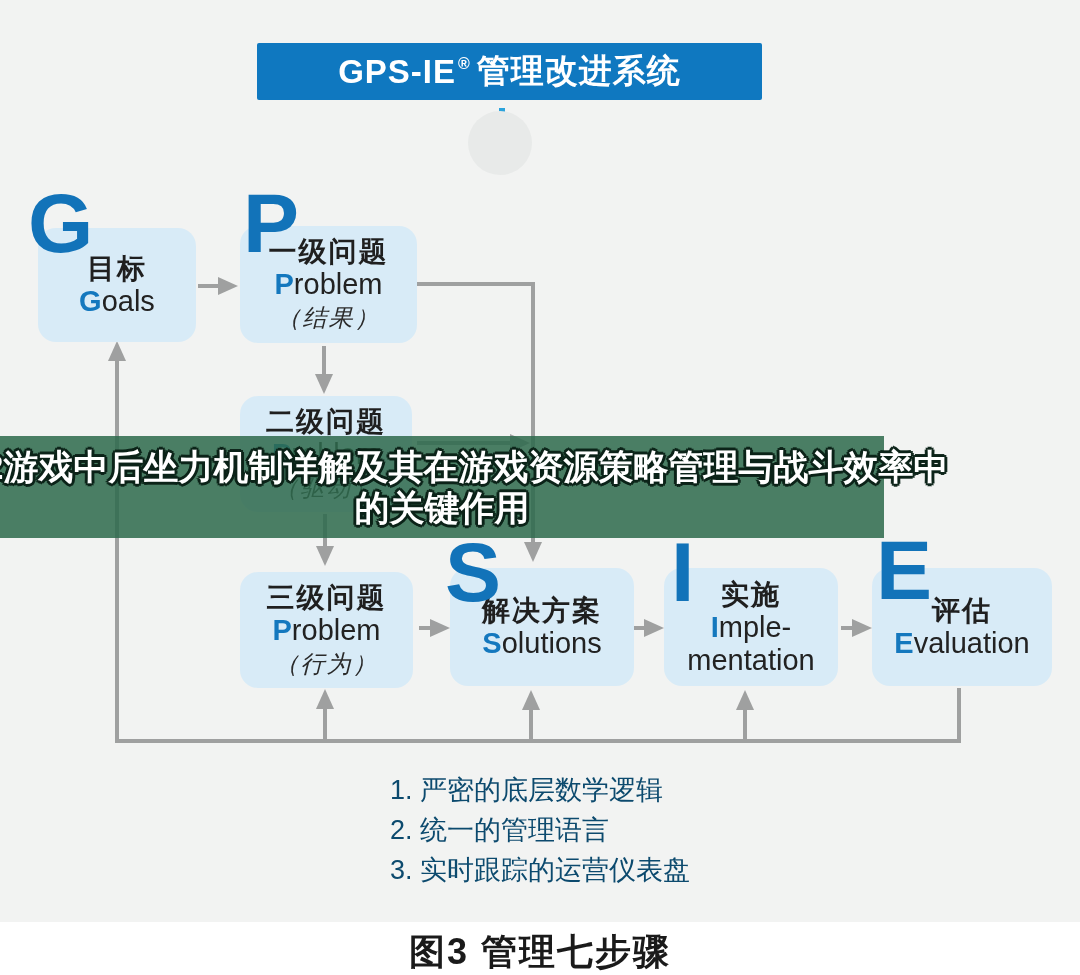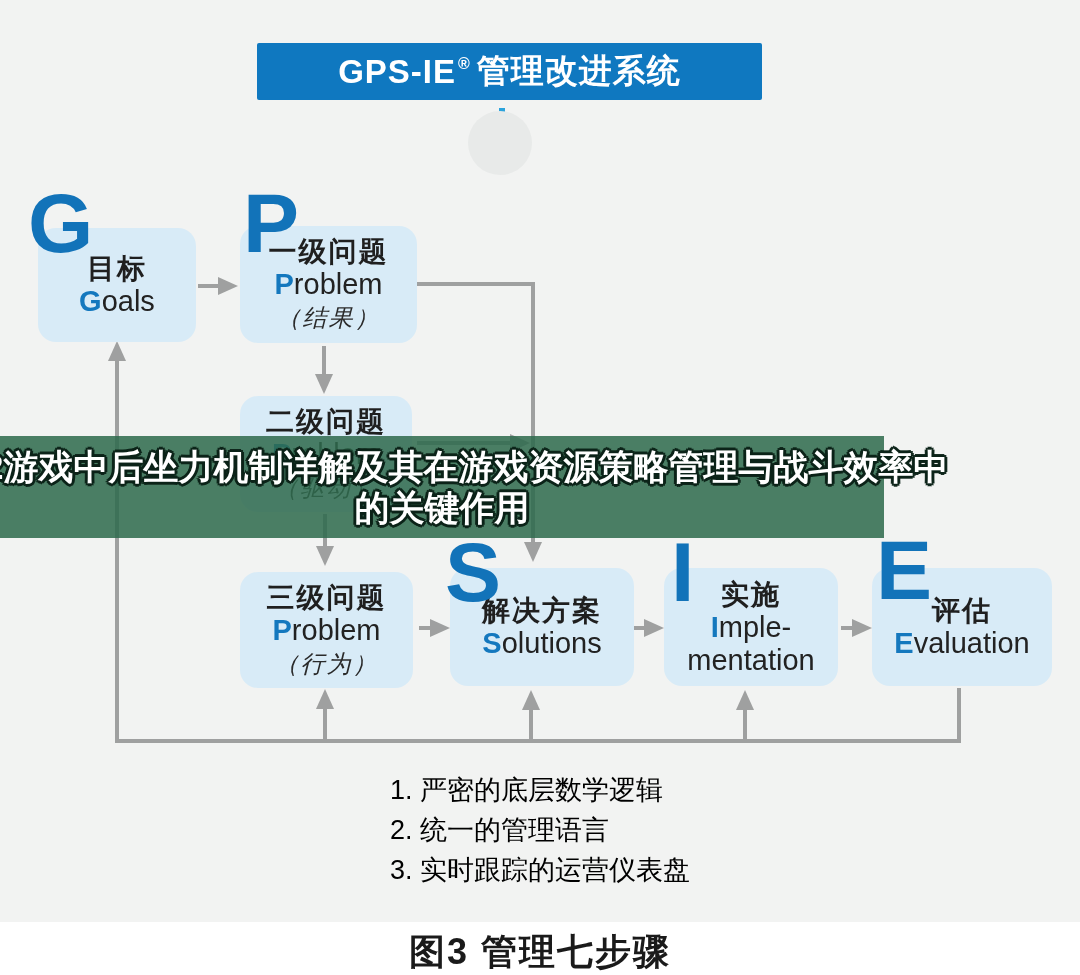--- a/index.html
+++ b/index.html
@@ -26,21 +26,21 @@
   }
   .box{
     position:absolute;background:#d8ebf7;border-radius:18px;
     display:flex;flex-direction:column;align-items:center;justify-content:center;
     text-align:center;color:#1f1f1f;
   }
   .box .zh{font-size:28px;font-weight:700;line-height:33px;letter-spacing:2px;}
   .box .en{font-size:29px;font-weight:400;line-height:33px;color:#222;}
   .box .en .blue{color:#1478be;font-weight:700;}
   .box .sub{font-size:24px;line-height:33px;letter-spacing:2px;color:#2a2a2a;font-style:italic;}
-  .notes{position:absolute;left:390px;top:770px;font-size:27px;color:#000000;line-height:40px;}
+  .notes{position:absolute;left:390px;top:770px;font-size:27px;color:#0c4a6e;line-height:40px;}
   .notes div{white-space:nowrap;}
   .green-banner{
     position:absolute;left:0;top:436px;width:884px;height:102px;
     background:rgba(47,106,77,0.86);
     display:flex;flex-direction:column;align-items:center;justify-content:center;
     color:#ffffff;font-weight:900;font-size:35px;line-height:41px;text-align:center;
     letter-spacing:0;
   }
   .green-banner .ln{
     white-space:nowrap;

